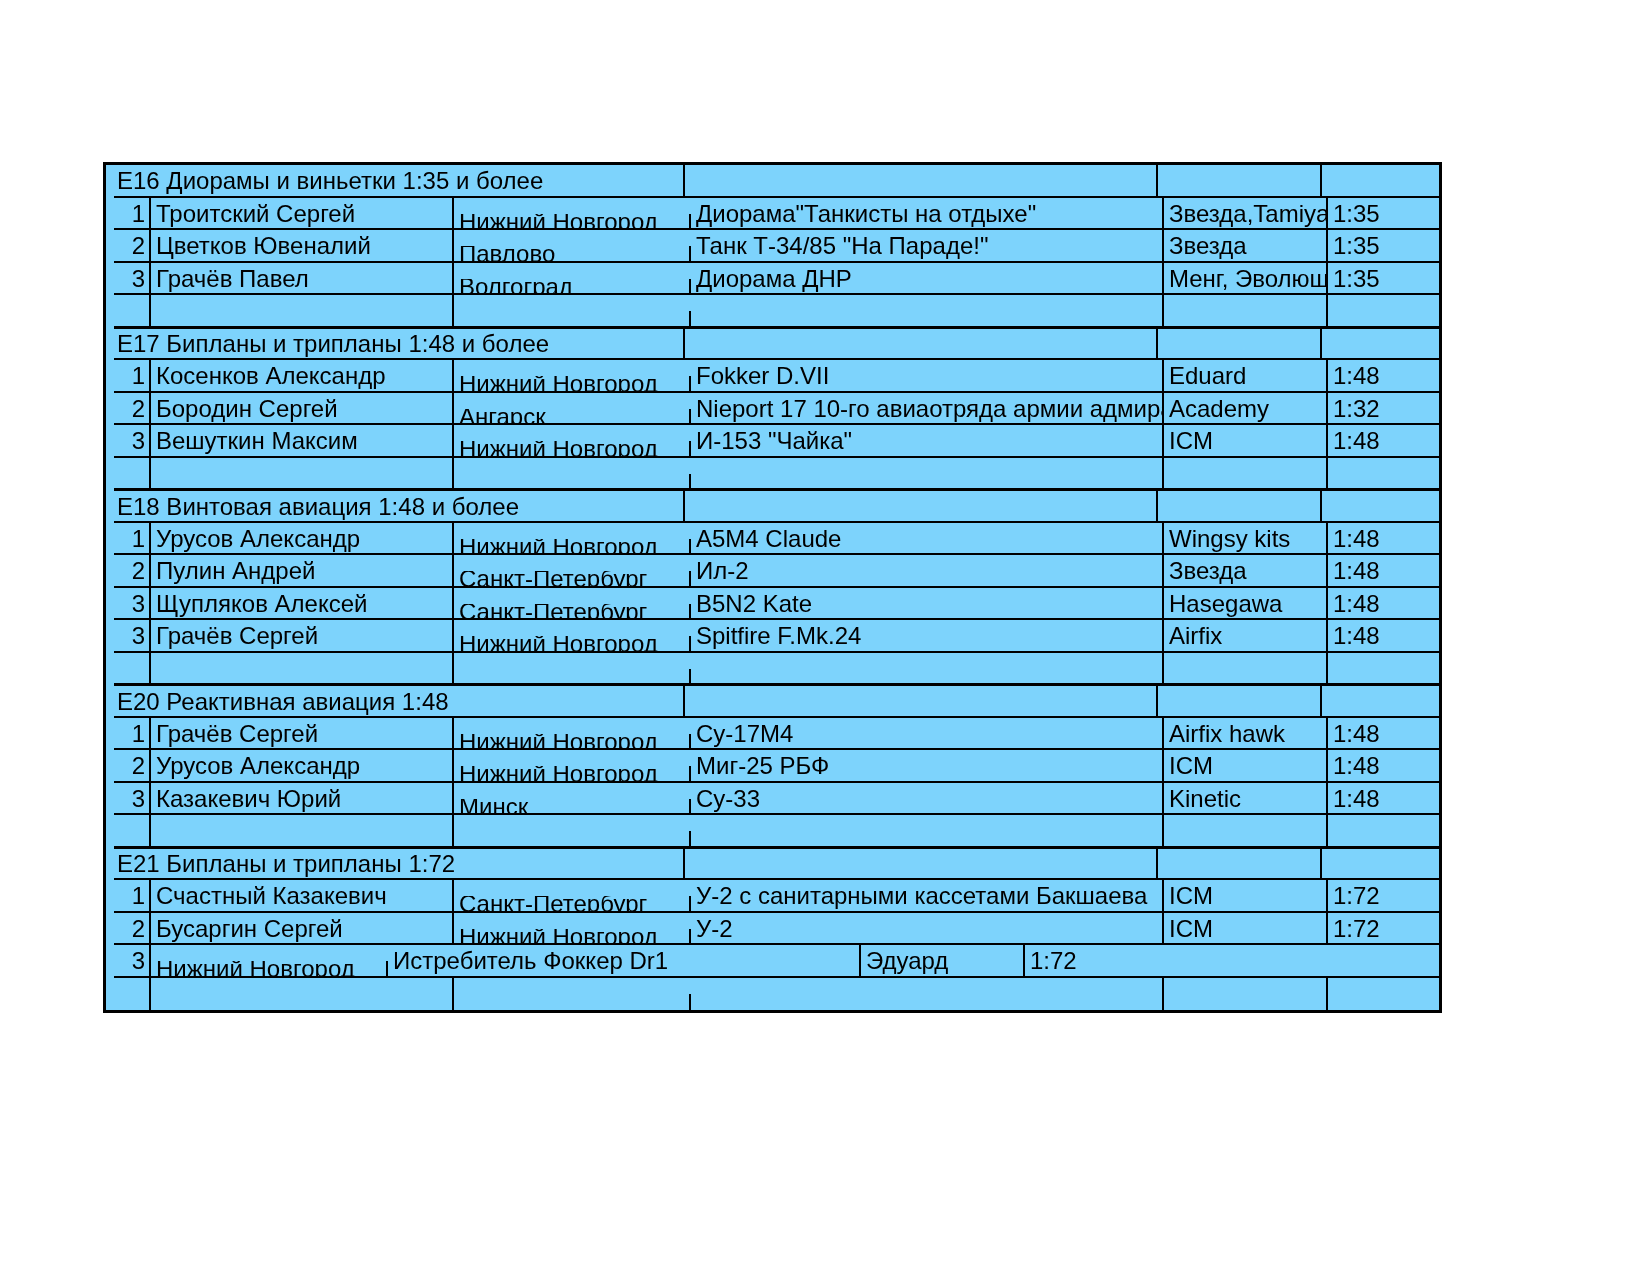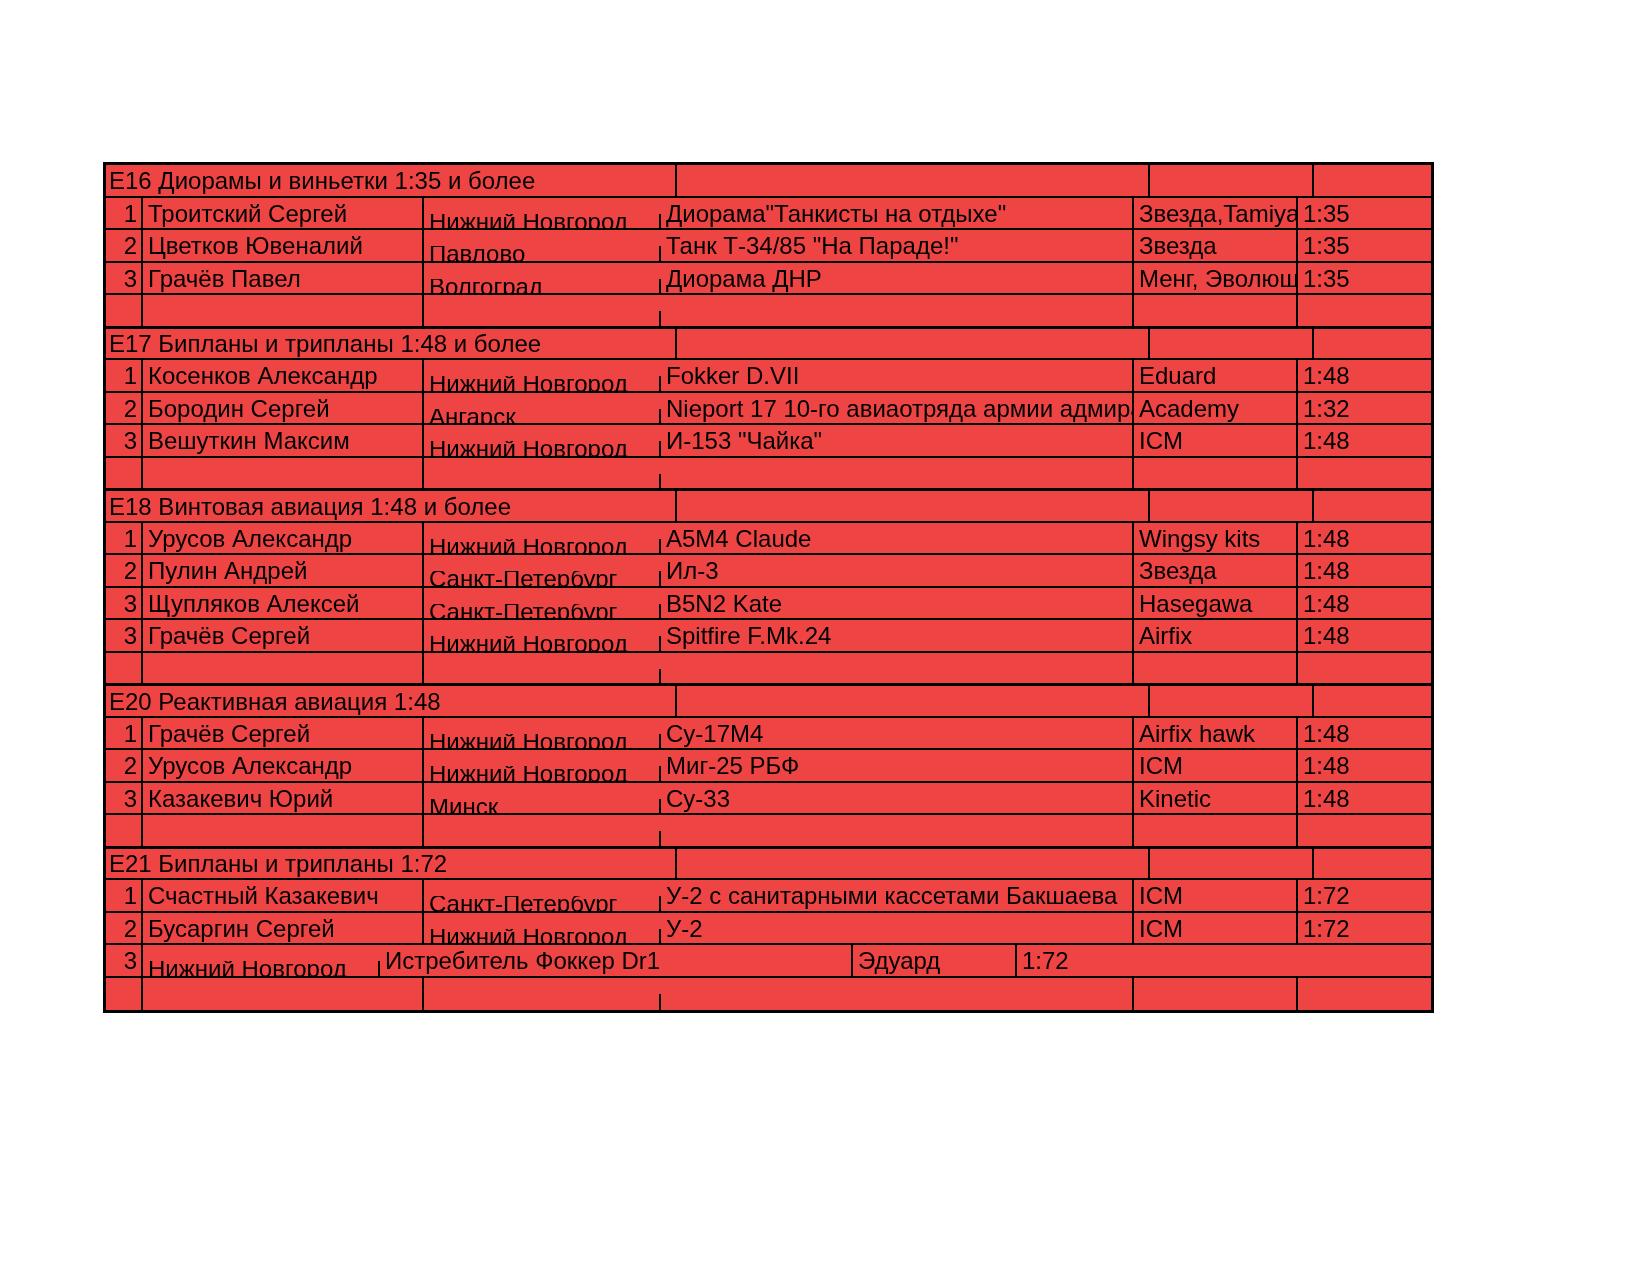--- a/index.html
+++ b/index.html
@@ -11,21 +11,22 @@
     font-family: "Liberation Sans", sans-serif;
     color: #000000;
   }
   #results-table {
     position: absolute;
     left: 103px;
     top: 162px;
     width: 1325px;
     border: 3px solid #000000;
     box-sizing: content-box;
-    background: #ef4444;
+    background: #7dd3fc;
+    padding-left: 8px;
   }
   .row {
     display: flex;
     height: 32.5px;
     box-sizing: border-box;
     border-bottom: 2px solid #000000;
     overflow: hidden;
   }
   .row:last-child { border-bottom: none; }
   .row.section-top { border-top: 1px solid #000000; text-align: right; }
@@ -36,21 +37,21 @@
     align-items: center;
     padding: 2px 0 0 5px;
     font-size: 24px;
     line-height: 1;
     white-space: nowrap;
     overflow: hidden;
     flex: 0 0 auto;
   }
   .cell:last-child { border-right: none; }
   .c-place   { width: 37px;  justify-content: flex-end; padding-left: 0; padding-right: 4px; }
-  .c-name    { width: 281px; }
+  .c-name    { width: 303px; }
   .c-city    { width: 237px; margin-top: 16px; }
   .c-model   { width: 473px; }
   .c-maker   { width: 164px; }
   .c-scale   { width: 98px;  }
   .c-title   { width: 571px; padding-left: 3px; }
 </style>
 </head>
 <body>
 
 <div id="results-table">
@@ -141,21 +142,21 @@
       <div class="cell c-name">Урусов Александр</div>
       <div class="cell c-city">Нижний Новгород</div>
       <div class="cell c-model">A5M4 Claude</div>
       <div class="cell c-maker">Wingsy kits</div>
       <div class="cell c-scale">1:48</div>
     </div>
     <div class="row">
       <div class="cell c-place">2</div>
       <div class="cell c-name">Пулин Андрей</div>
       <div class="cell c-city">Санкт-Петербург</div>
-      <div class="cell c-model">Ил-3</div>
+      <div class="cell c-model">Ил-2</div>
       <div class="cell c-maker">Звезда</div>
       <div class="cell c-scale">1:48</div>
     </div>
     <div class="row">
       <div class="cell c-place">3</div>
       <div class="cell c-name">Щупляков Алексей</div>
       <div class="cell c-city">Санкт-Петербург</div>
       <div class="cell c-model">B5N2 Kate</div>
       <div class="cell c-maker">Hasegawa</div>
       <div class="cell c-scale">1:48</div>

